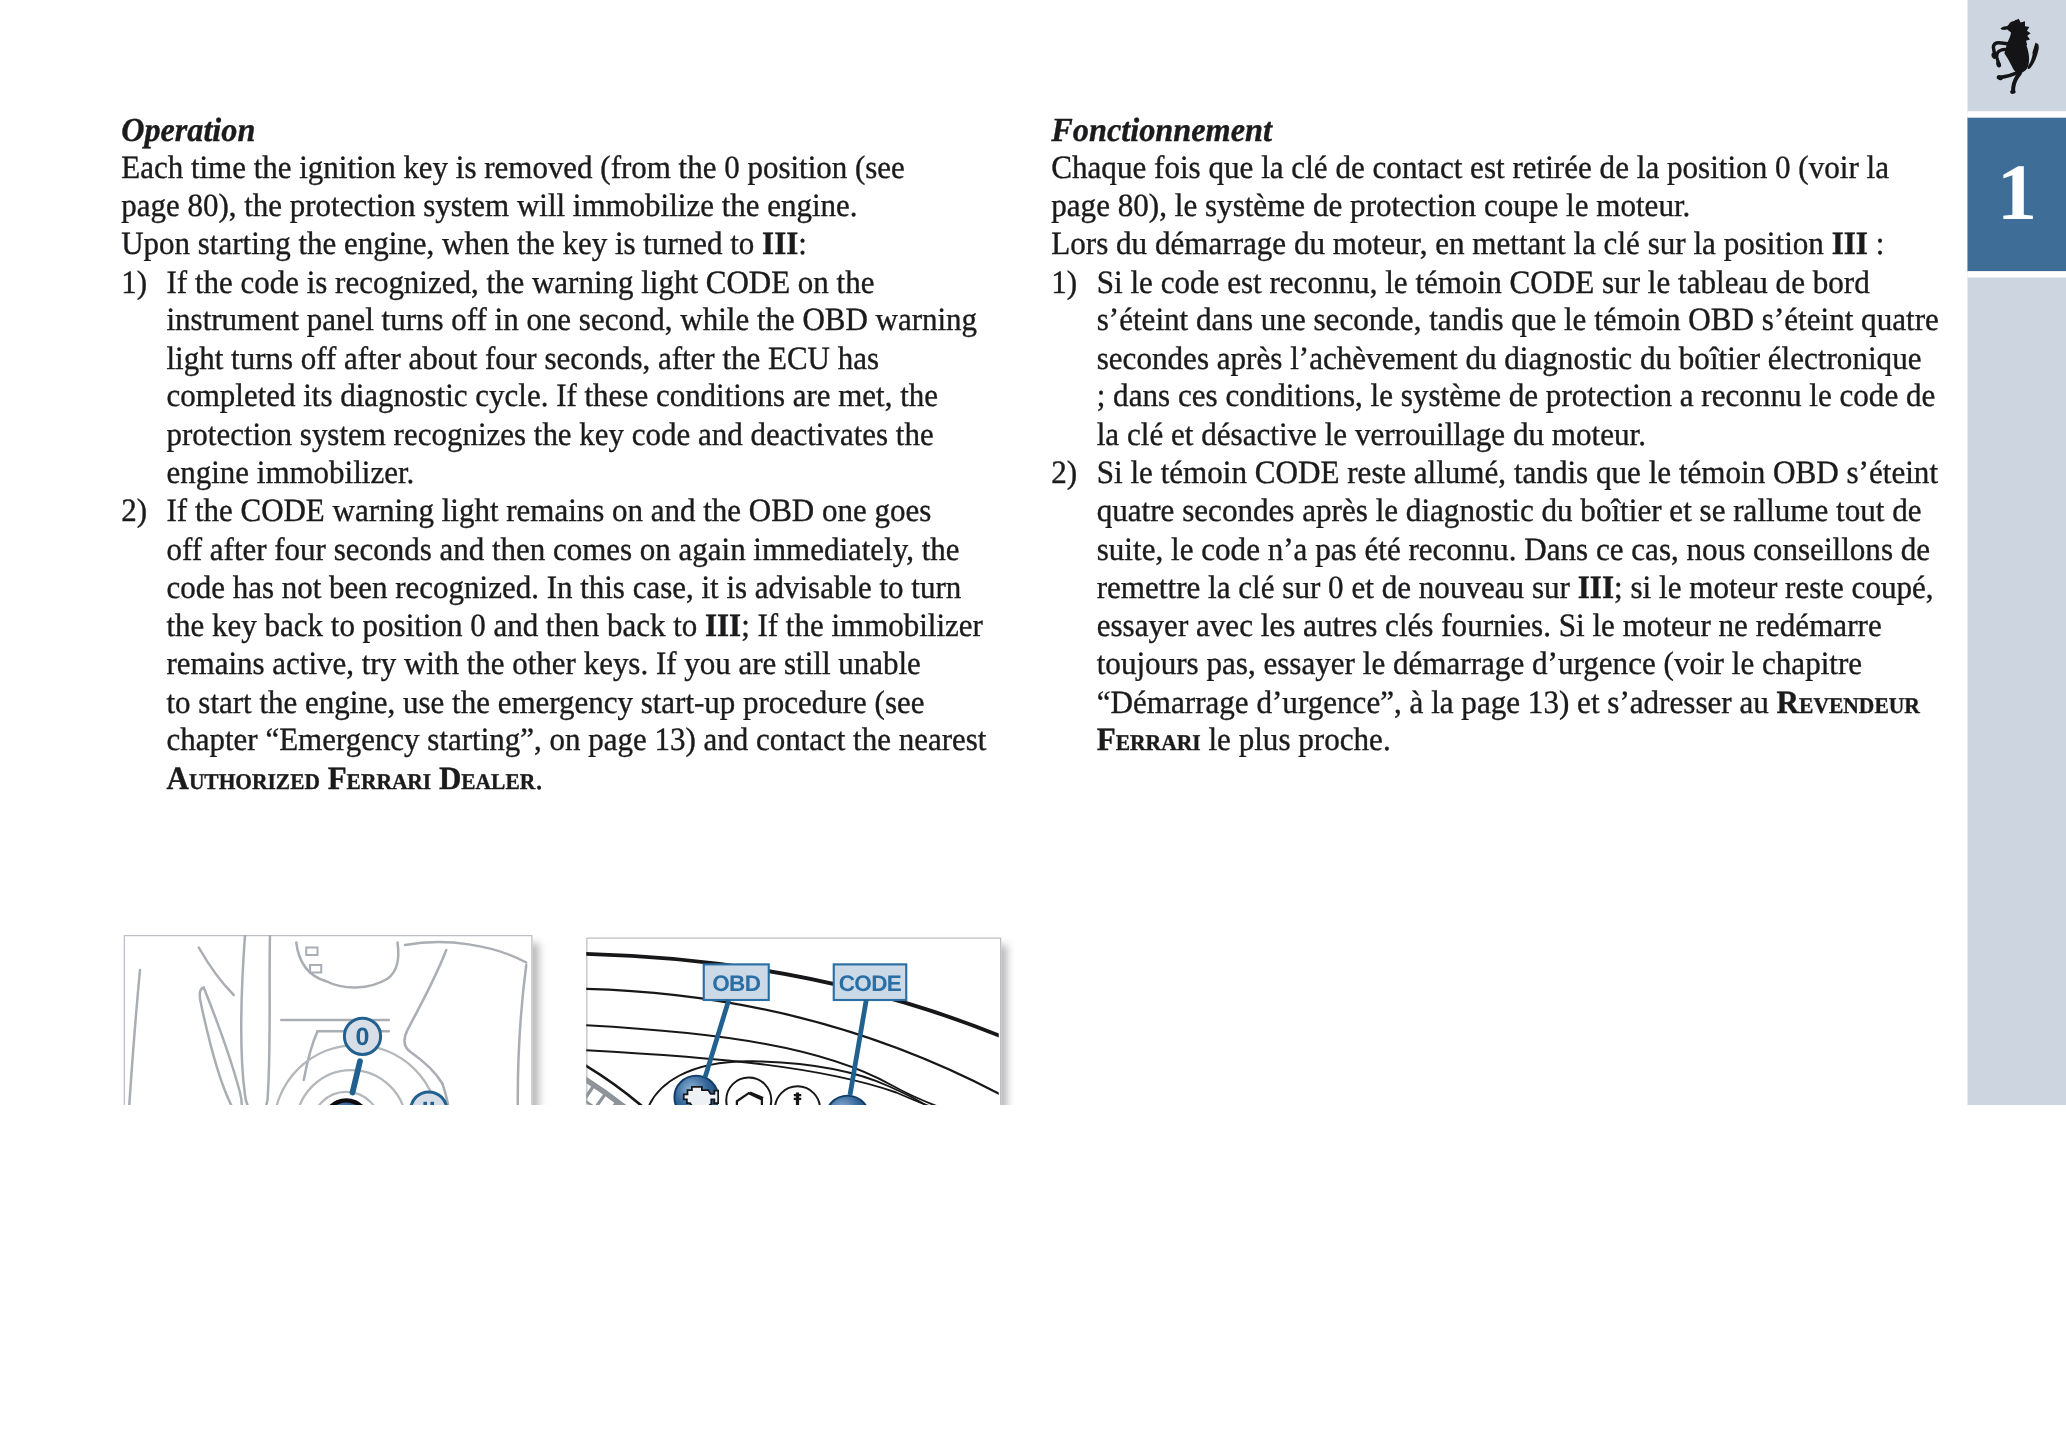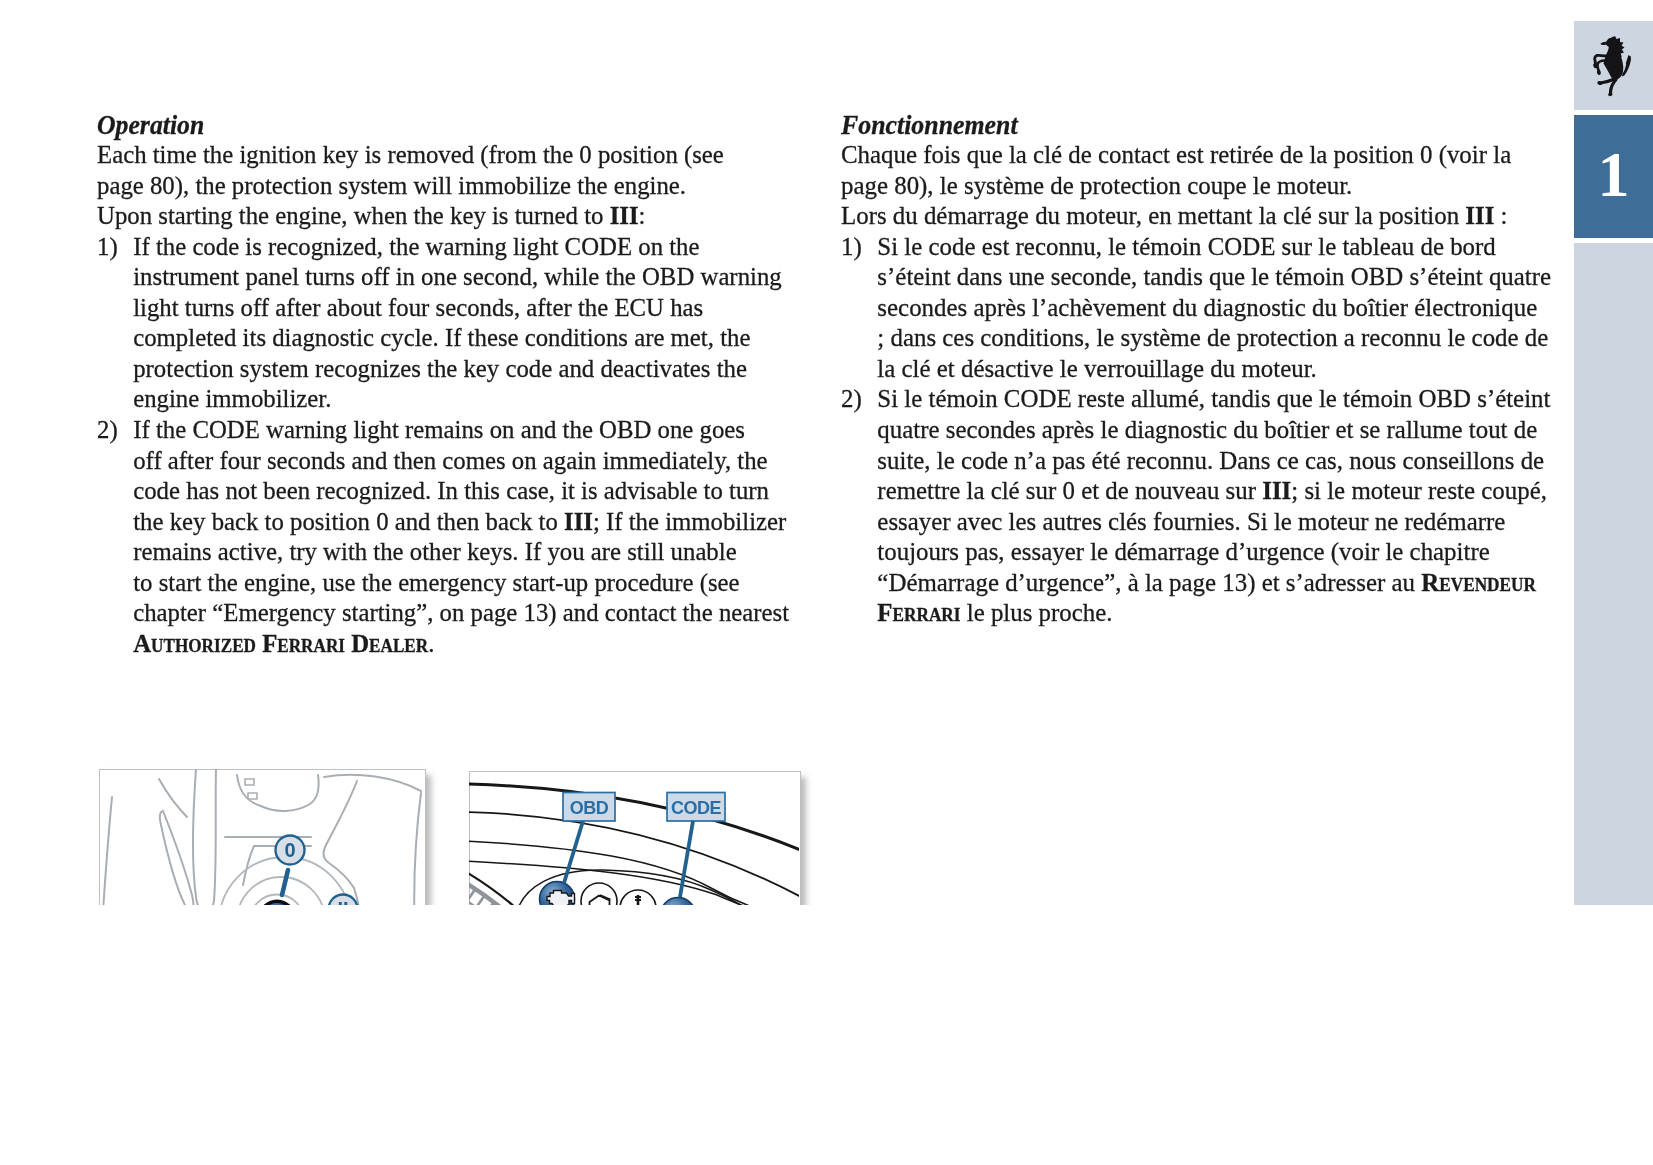--- a/index.html
+++ b/index.html
@@ -1,17 +1,17 @@
 <!DOCTYPE html>
 <html><head>
 <meta charset="utf-8">
 <style>
   html,body{margin:0;padding:0;background:#ffffff;}
   .page{position:relative;width:1653px;height:884px;background:#ffffff;overflow:hidden;
-        font-family:"Liberation Serif", serif;color:#1b1b1d;margin-top:21px;}
+        font-family:"Liberation Serif", serif;color:#1b1b1d;}
   .col{position:absolute;transform-origin:left top;}
   .ln{white-space:nowrap;height:30.55px;line-height:30.55px;font-size:26px;-webkit-text-stroke:0.3px #1b1b1d;}
   .ind{padding-left:38px;}
   .num{display:inline-block;width:38px;}
   .hd{font-weight:bold;font-style:italic;font-size:27px;}
   .sc{font-variant:small-caps;font-weight:bold;}
   b{font-weight:bold;}
 </style>
 </head>
 <body>

